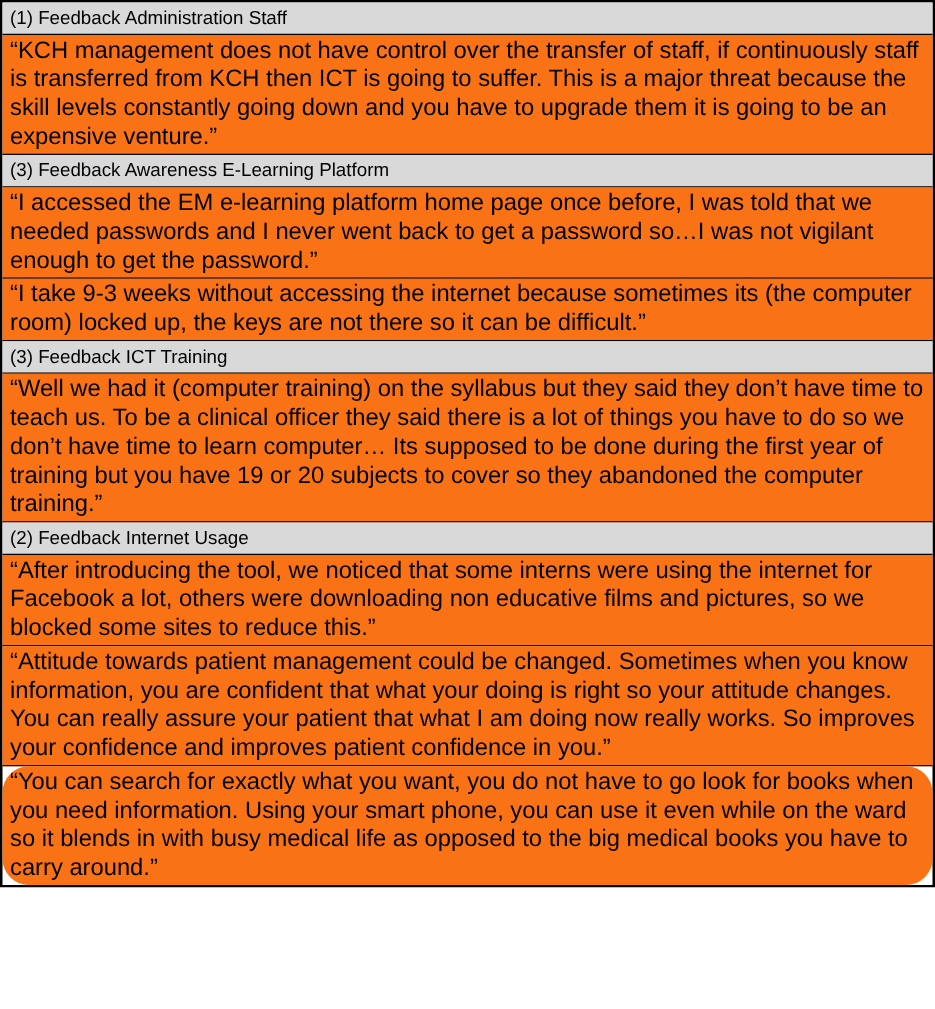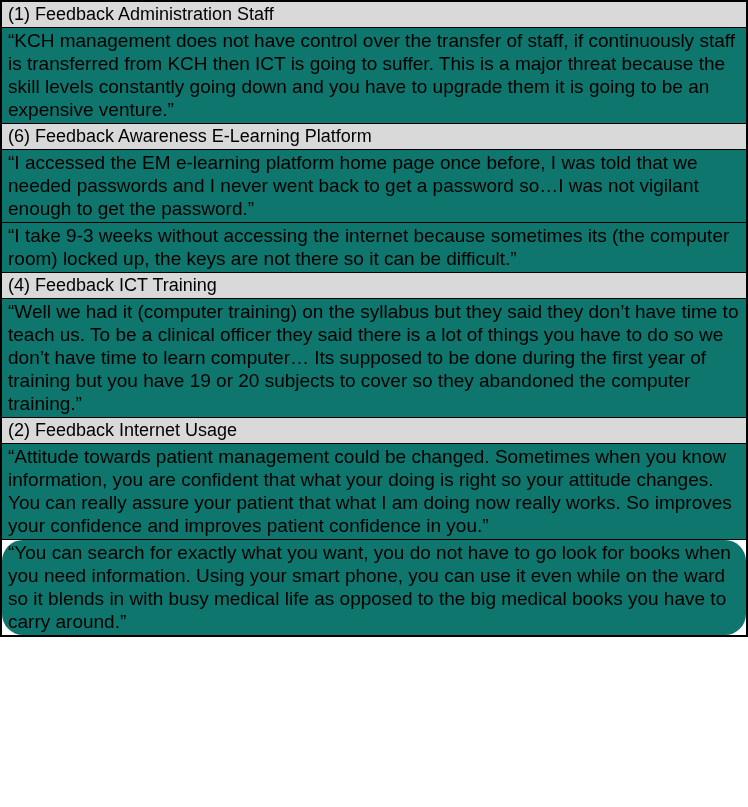--- a/index.html
+++ b/index.html
@@ -12,28 +12,28 @@
     width: 748px;
     border: 2px solid #000000;
     background: #ffffff;
   }
   .section + .section .section-header {
     border-top: 0;
   }
   .section-header {
     background: #d9d9d9;
     border-bottom: 1px solid #000000;
-    font-size: 18px;
+    font-size: 15px;
     line-height: 23px;
     padding: 1px 6px;
     white-space: nowrap;
     overflow: hidden;
   }
   .section-quote {
-    background: #0f766e;
+    background: #f97316;
     border-bottom: 1px solid #000000;
     font-size: 19px;
     line-height: 23px;
     padding: 1px 6px 2px 6px;
   }
   .section:last-child .section-quote {
     border-bottom: 0;
     border-radius: 21px;
   }
 </style>
@@ -41,35 +41,36 @@
 <body>
 
 <div class="feedback-table">
 
   <div class="section">
     <div class="section-header">(1) Feedback Administration Staff</div>
     <div class="section-quote">“KCH management does not have control over the transfer of staff, if continuously staff is transferred from KCH then ICT is going to suffer. This is a major threat because the skill levels constantly going down and you have to upgrade them it is going to be an expensive venture.”</div>
   </div>
 
   <div class="section">
-    <div class="section-header">(6) Feedback Awareness E-Learning Platform</div>
+    <div class="section-header">(3) Feedback Awareness E-Learning Platform</div>
     <div class="section-quote">“I accessed the EM e-learning platform home page once before, I was told that we needed passwords and I never went back to get a password so…I was not vigilant enough to get the password.”</div>
   </div>
 
   <div class="section">
     <div class="section-quote">“I take 9-3 weeks without accessing the internet because sometimes its (the computer room) locked up, the keys are not there so it can be difficult.”</div>
   </div>
 
   <div class="section">
-    <div class="section-header">(4) Feedback ICT Training</div>
+    <div class="section-header">(3) Feedback ICT Training</div>
     <div class="section-quote">“Well we had it (computer training) on the syllabus but they said they don’t have time to teach us. To be a clinical officer they said there is a lot of things you have to do so we don’t have time to learn computer… Its supposed to be done during the first year of training but you have 19 or 20 subjects to cover so they abandoned the computer training.”</div>
   </div>
 
   <div class="section">
     <div class="section-header">(2) Feedback Internet Usage</div>
+    <div class="section-quote">“After introducing the tool, we noticed that some interns were using the internet for Facebook a lot, others were downloading non educative films and pictures, so we blocked some sites to reduce this.”</div>
   </div>
 
   <div class="section">
     <div class="section-quote">“Attitude towards patient management could be changed. Sometimes when you know information, you are confident that what your doing is right so your attitude changes. You can really assure your patient that what I am doing now really works. So improves your confidence and improves patient confidence in you.”</div>
   </div>
 
   <div class="section">
     <div class="section-quote">“You can search for exactly what you want, you do not have to go look for books when you need information. Using your smart phone, you can use it even while on the ward so it blends in with busy medical life as opposed to the big medical books you have to carry around.”</div>
   </div>
 

